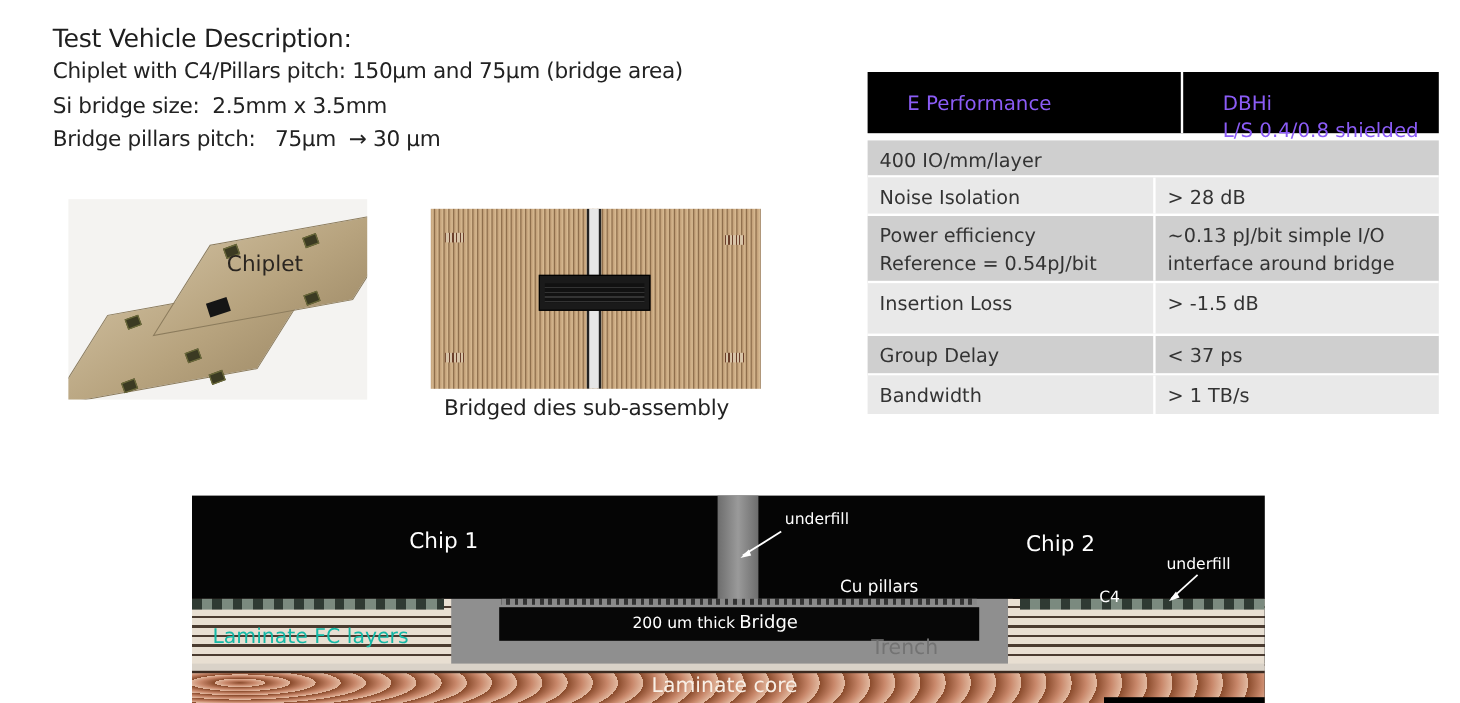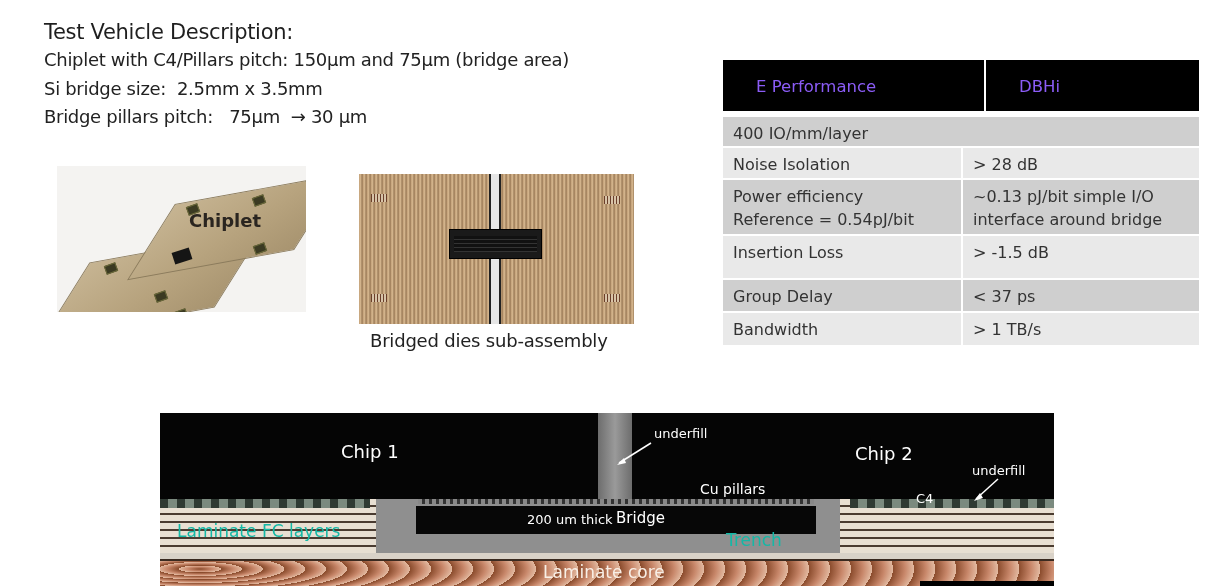--- a/index.html
+++ b/index.html
@@ -4,21 +4,21 @@
 <style>
   * { box-sizing: border-box; margin: 0; padding: 0; }
   html, body { width: 1217px; height: 586px; background: #ffffff; overflow: hidden; }
   body { position: relative; font-family: "DejaVu Sans", sans-serif; color: #222; }
 
   .desc { position: absolute; left: 16px; top: 18px; margin-left: 28px; }
   .desc .title { font-size: 21px; line-height: 28px; color: #1e1e1e; letter-spacing: -0.3px; }
   .desc .line { font-size: 18px; line-height: 28.5px; color: #222; letter-spacing: -0.3px; white-space: pre; }
 
   
-  .chiplet-photo { position: absolute; left: 57px; top: 166px; width: 249px; height: 146px; background: #f4f3f1; overflow: hidden; font-weight: bold; }
+  .chiplet-photo { position: absolute; left: 57px; top: 166px; width: 249px; height: 167px; background: #f4f3f1; overflow: hidden; }
   .chiplet-photo .tile { position: absolute; background: linear-gradient(135deg, #c6b492 0%, #b7a37e 55%, #a89470 100%); border: 1px solid #8b7b5c; }
   .chiplet-photo .t1 { left: 20px; top: 80px; width: 150px; height: 78px; transform: skewX(-40deg) rotate(-12deg); }
   .chiplet-photo .t2 { left: 105px; top: 22px; width: 145px; height: 78px; transform: skewX(-40deg) rotate(-12deg); }
   .chiplet-photo .pad { position: absolute; width: 12px; height: 9px; background: #3b3a22; border: 1px solid #6b6a3a; }
   .chiplet-photo .bridgechip { position: absolute; left: 116px; top: 84px; width: 18px; height: 12px; background: #151515; transform: rotate(-18deg); }
   .chiplet-photo .label { position: absolute; left: 132px; top: 44px; font-size: 18px; color: #2a2520; }
 
   
   .bridged-photo { position: absolute; left: 359px; top: 174px; width: 275px; height: 150px; overflow: hidden;
     background: repeating-linear-gradient(90deg, #c4a27a 0px, #d6b890 2px, #8a6a48 3px, #c4a27a 4px); }
@@ -63,21 +63,21 @@
 
   .xsec .lbl { position: absolute; color: #fff; white-space: nowrap; }
   .xsec .chip1 { left: 181px; top: 28px; font-size: 18px; }
   .xsec .chip2 { left: 695px; top: 30px; font-size: 18px; }
   .xsec .uf1 { left: 494px; top: 13px; font-size: 13px; }
   .xsec .uf2 { left: 812px; top: 50px; font-size: 13px; }
   .xsec .cup { left: 540px; top: 68px; font-size: 14px; }
   .xsec .c4 { left: 756px; top: 78px; font-size: 13px; }
   .xsec .thick { left: 367px; top: 99px; font-size: 13px; }
   .xsec .brg { left: 456px; top: 96px; font-size: 15px; }
-  .xsec .trench { left: 566px; top: 117px; font-size: 17px; color: #14b8a6; }
+  .xsec .trench { left: 566px; top: 117px; font-size: 17px; color: #737373; }
   .xsec .lamfc { left: 17px; top: 108px; font-size: 17px; color: #14b8a6; }
   .xsec .lamcore { left: 383px; top: 149px; font-size: 17px; color: #f8efe6; }
   .xsec svg.arrow { position: absolute; overflow: visible; }
 </style>
 </head>
 <body>
 
 <div class="desc">
   <div class="title">Test Vehicle Description:</div>
   <div class="line">Chiplet with C4/Pillars pitch: 150µm and 75µm (bridge area)</div>
@@ -107,20 +107,21 @@
   <div class="mk" style="left:245px;top:22px"></div>
   <div class="mk" style="left:245px;top:120px"></div>
 </div>
 <div class="caption">Bridged dies sub-assembly</div>
 
 <div class="perf-table">
   <div class="row head">
     <div class="cell c1">E Performance</div>
     <div class="cell c2">
       <div>DBHi</div>
+      <div>L/S 0.4/0.8 shielded</div>
     </div>
   </div>
   <div class="row r dark" style="height:31px">
     <div class="cell c2">400 IO/mm/layer</div>
   </div>
   <div class="row r light" style="height:32px">
     <div class="cell c1">Noise Isolation</div>
     <div class="cell c2">&gt; 28 dB</div>
   </div>
   <div class="row r dark" style="height:56px">

